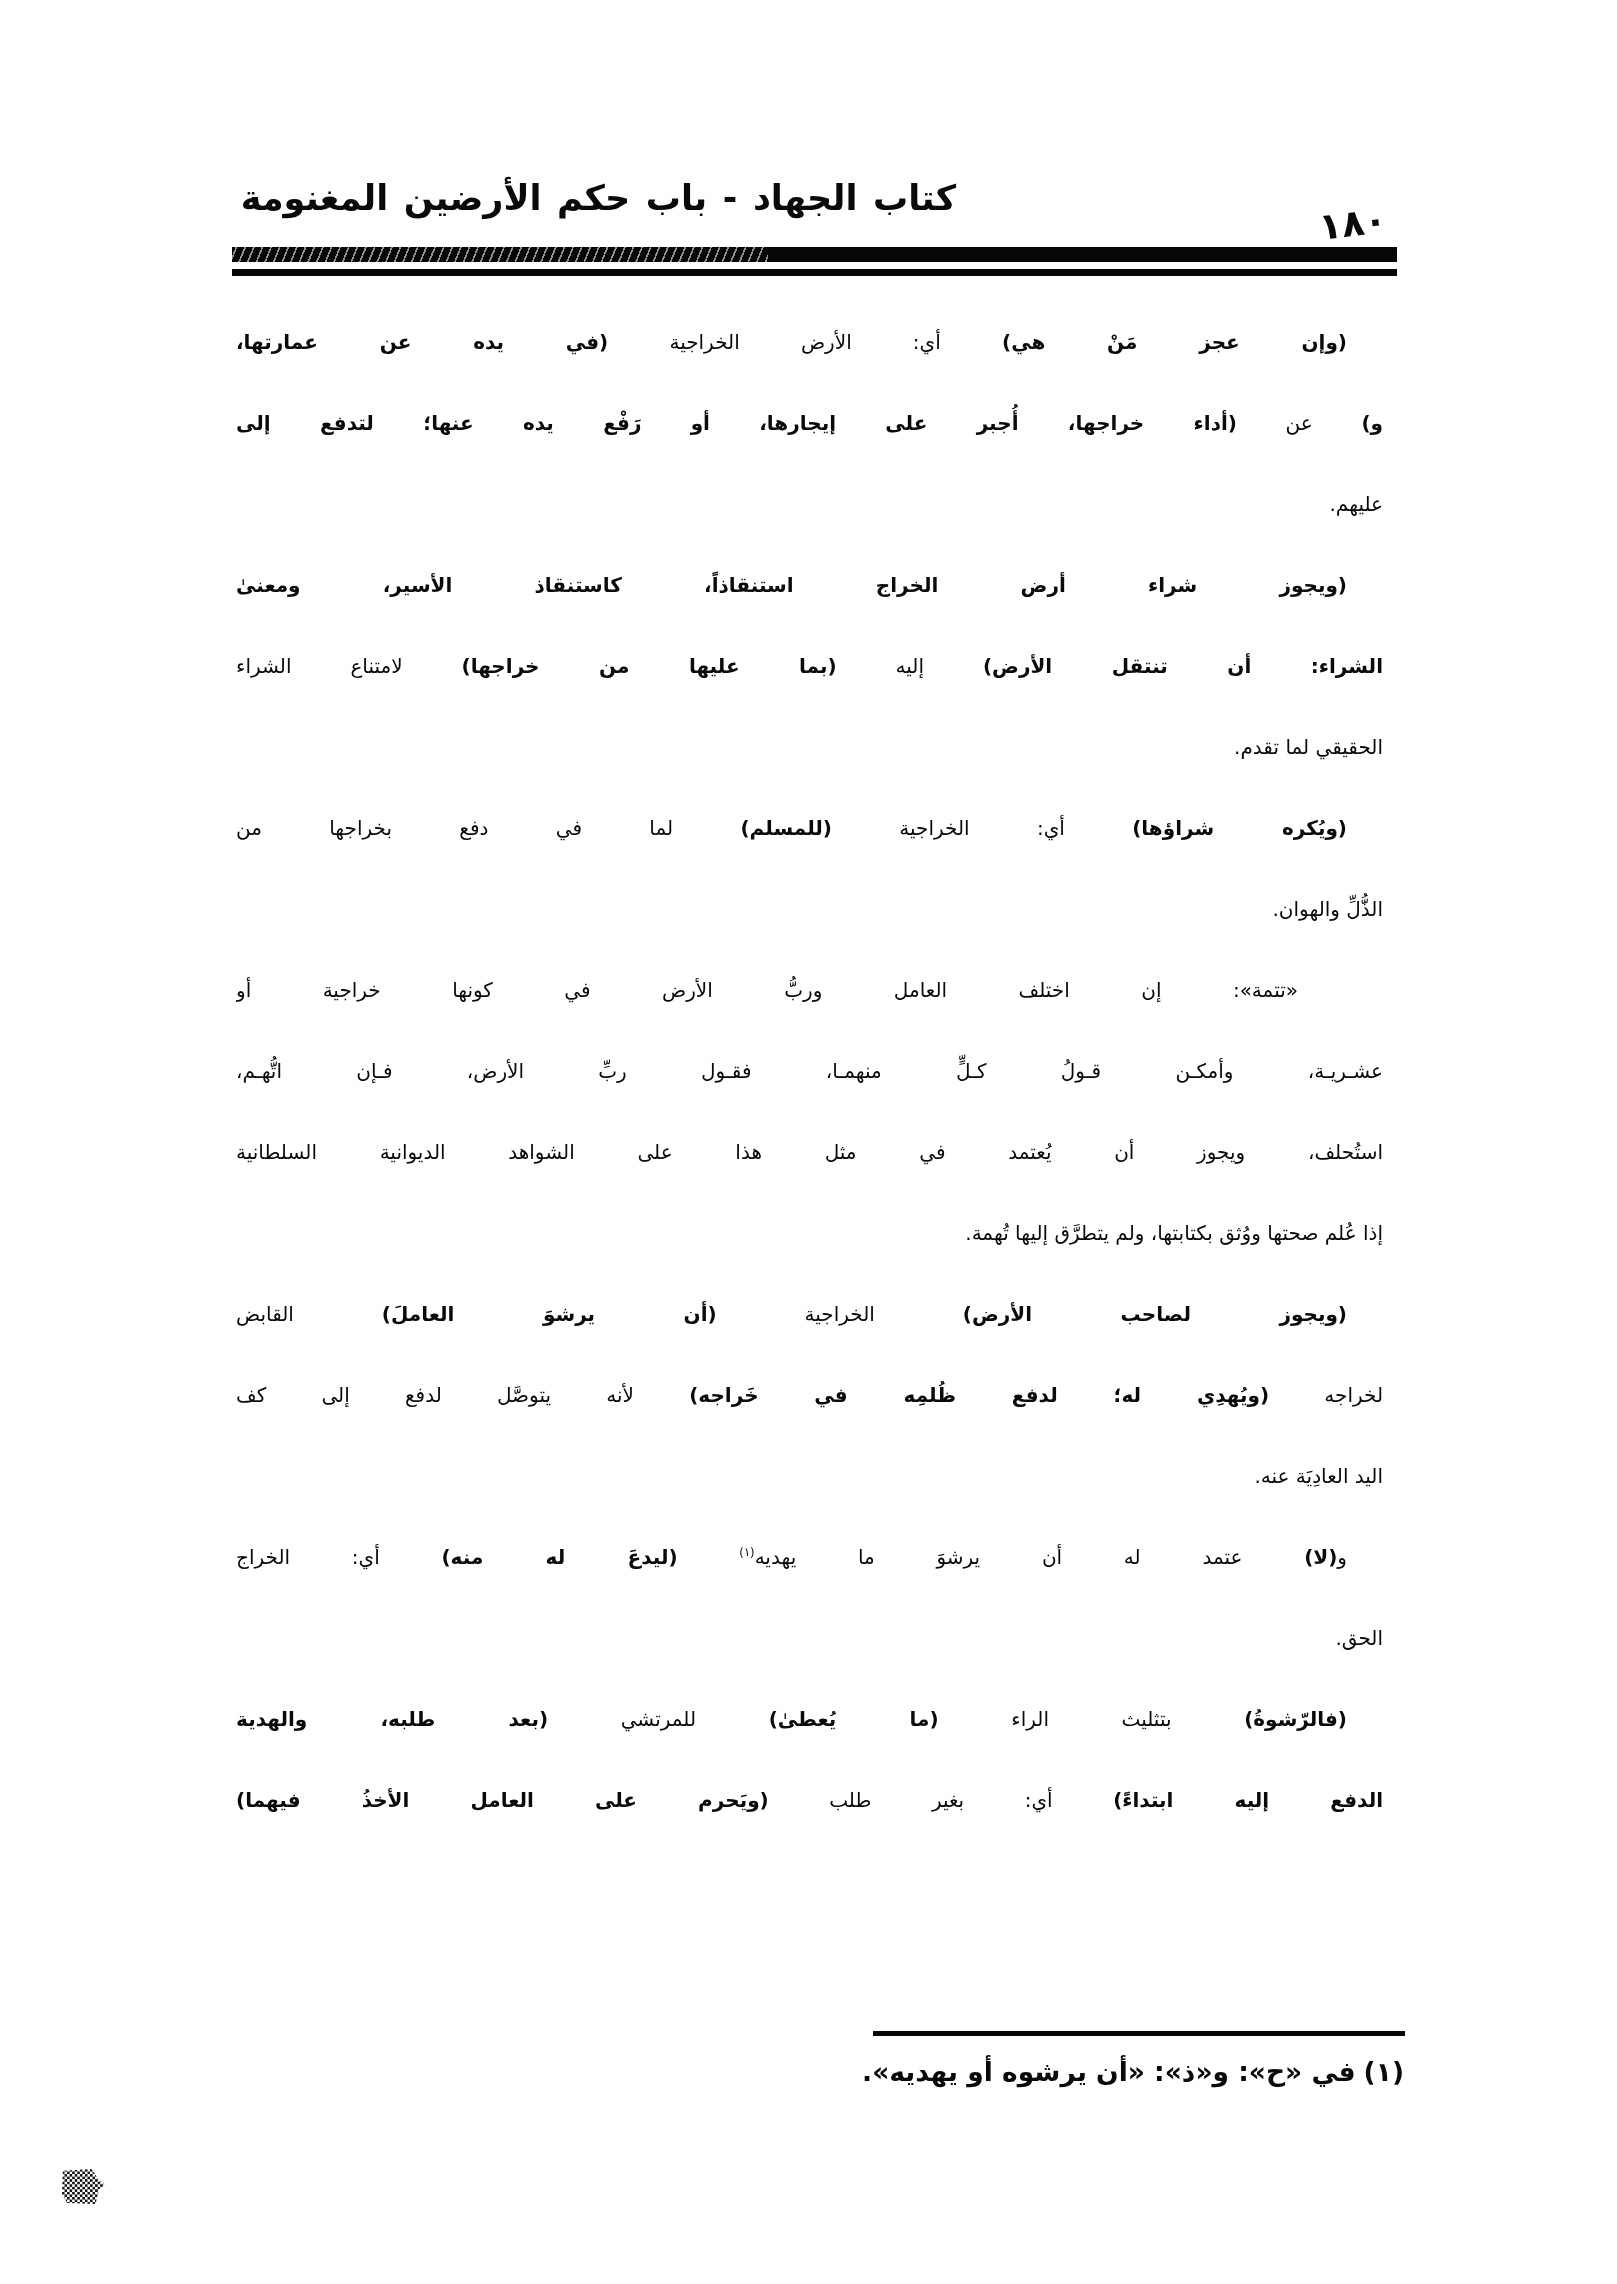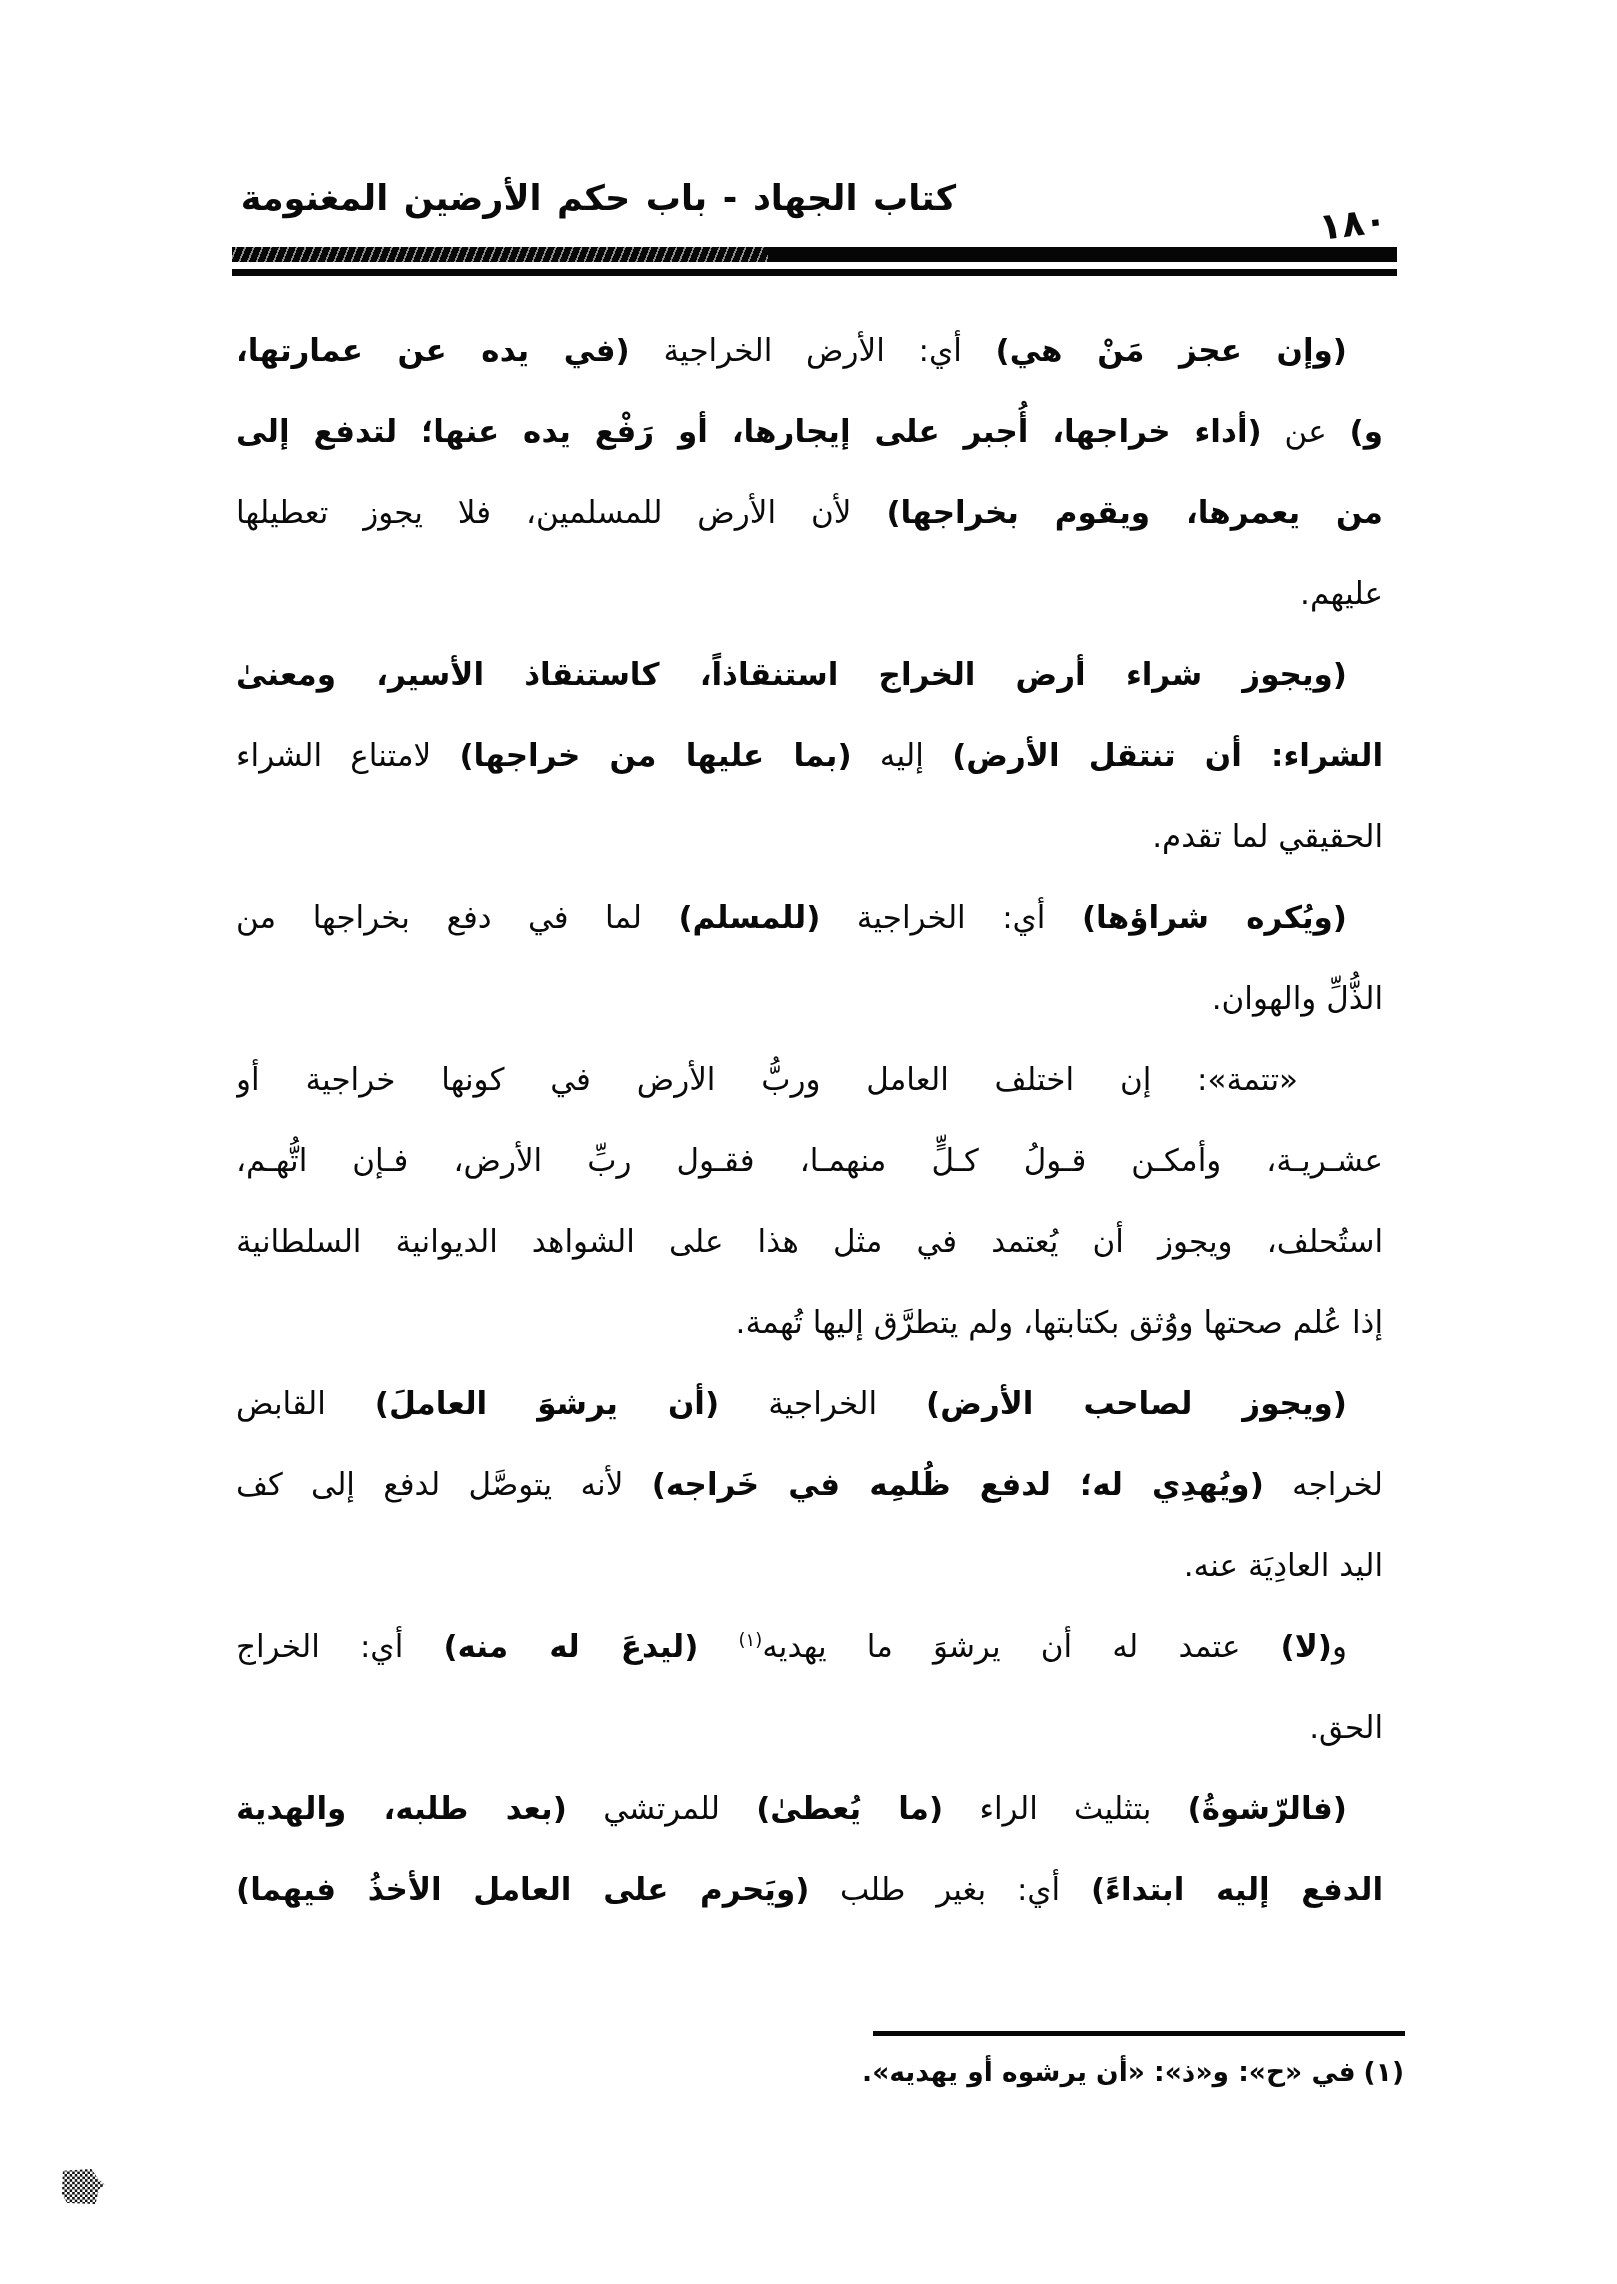--- a/index.html
+++ b/index.html
@@ -59,25 +59,25 @@
     left: 233px;
     top: 269px;
     width: 1165px;
     height: 7.3px;
     background: #060606;
   }
 
   
   .body-text {
     position: absolute;
-    top: 310px;
+    top: 302px;
     right: 234px;
     left: 237px;
     direction: rtl;
-    font-size: 31px;
+    font-size: 20px;
     line-height: 81px;
   }
   .line { height: 81px; overflow: hidden; }
   .line.j { text-align: justify; text-align-last: justify; }
   .line.e { }
   .indent    { text-indent: 36px; }
   .indent-lg { text-indent: 85px; }
   .b { font-weight: 700; }
   sup.fn {
     font-size: 58%;
@@ -125,21 +125,20 @@
   <div class="header-title">كتاب الجهاد - باب حكم الأرضين المغنومة</div>
 
   <div class="page-num">١٨٠</div>
 
   <div class="rule-thick"></div>
   <div class="rule-thin"></div>
 
   <div class="body-text">
       <div class="line j indent"><span class="b">(وإن عجز مَنْ هي)</span><span> أي: الأرض الخراجية </span><span class="b">(في يده عن عمارتها،</span></div>
       <div class="line j"><span class="b">و)</span><span> عن </span><span class="b">(أداء خراجها، أُجبر على إيجارها، أو رَفْع يده عنها؛ لتدفع إلى</span></div>
-      <div class="line j"><span class="b">من يعمرها، ويقوم بخراجها)</span><span> لأن الأرض للمسلمين، فلا يجوز تعطيلها</span></div>
       <div class="line e"><span>عليهم.</span></div>
       <div class="line j indent"><span class="b">(ويجوز شراء أرض الخراج استنقاذاً، كاستنقاذ الأسير، ومعنىٰ</span></div>
       <div class="line j"><span class="b">الشراء: أن تنتقل الأرض)</span><span> إليه </span><span class="b">(بما عليها من خراجها)</span><span> لامتناع الشراء</span></div>
       <div class="line e"><span>الحقيقي لما تقدم.</span></div>
       <div class="line j indent"><span class="b">(ويُكره شراؤها)</span><span> أي: الخراجية </span><span class="b">(للمسلم)</span><span> لما في دفع بخراجها من</span></div>
       <div class="line e"><span>الذُّلِّ والهوان.</span></div>
       <div class="line j indent-lg"><span>«تتمة»: إن اختلف العامل وربُّ الأرض في كونها خراجية أو</span></div>
       <div class="line j"><span>عشـريـة، وأمكـن قـولُ كـلٍّ منهمـا، فقـول ربِّ الأرض، فـإن اتُّهـم،</span></div>
       <div class="line j"><span>استُحلف، ويجوز أن يُعتمد في مثل هذا على الشواهد الديوانية السلطانية</span></div>
       <div class="line e"><span>إذا عُلم صحتها ووُثق بكتابتها، ولم يتطرَّق إليها تُهمة.</span></div>

